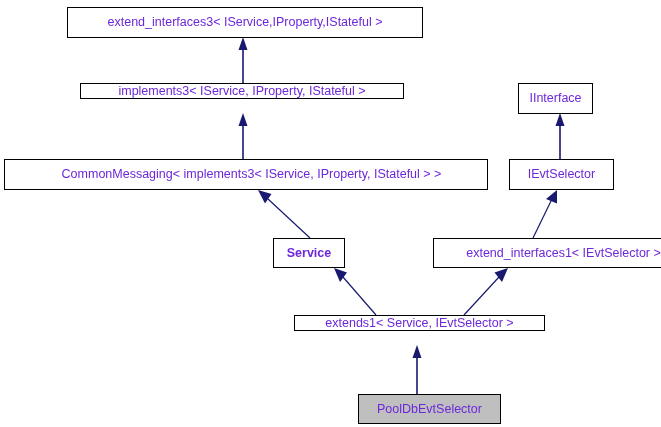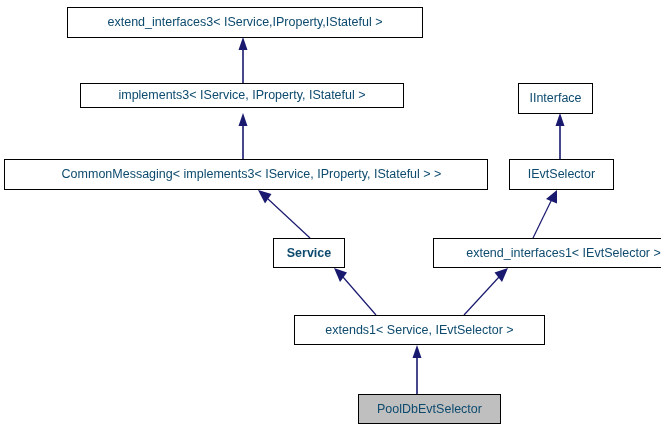--- a/index.html
+++ b/index.html
@@ -25,21 +25,21 @@
   }
   .node {
     position: absolute;
     box-sizing: border-box;
     border: 1px solid #000000;
     background: #ffffff;
     display: flex;
     align-items: center;
     justify-content: center;
     white-space: nowrap;
-    color: #0c4a6e;
+    color: #6d28d9;
     font-size: 12.5px;
     line-height: 1;
     letter-spacing: 0px;
     z-index: 2;
   }
   .node.highlight {
     background: #bfbfbf;
   }
   .node-label {
     display: block;
@@ -91,21 +91,21 @@
     <g>
       <line x1="417" y1="394" x2="417" y2="355" stroke="#191970" stroke-width="1.6"></line>
       <polygon points="417,345 412.5,358 421.5,358" fill="#191970"></polygon>
     </g>
   </svg>
 
   <div class="node" style="left: 67px; top: 7px; width: 356px; height: 31px;">
     <span class="node-label">extend_interfaces3&lt; IService,IProperty,IStateful &gt;</span>
   </div>
 
-  <div class="node" style="left: 80px; top: 83px; width: 324px; height: 25px; align-items: center;">
+  <div class="node" style="left: 80px; top: 83px; width: 324px; height: 16px; align-items: center;">
     <span class="node-label">implements3&lt; IService, IProperty, IStateful &gt;</span>
   </div>
 
   <div class="node" style="left: 518px; top: 83px; width: 75px; height: 31px;">
     <span class="node-label">IInterface</span>
   </div>
 
   <div class="node" style="left: 4px; top: 159px; width: 484px; height: 31px; padding-left: 11px;">
     <span class="node-label">CommonMessaging&lt; implements3&lt; IService, IProperty, IStateful &gt; &gt;</span>
   </div>
@@ -115,21 +115,21 @@
   </div>
 
   <div class="node" style="left: 273px; top: 238px; width: 72px; height: 30px; font-weight: bold;">
     <span class="node-label">Service</span>
   </div>
 
   <div class="node" style="left: 397px; top: 238px; width: 261px; height: 30px; margin-left: 36px;">
     <span class="node-label">extend_interfaces1&lt; IEvtSelector &gt;</span>
   </div>
 
-  <div class="node" style="left: 294px; top: 315px; width: 251px; height: 30px;">
+  <div class="node" style="left: 294px; top: 315px; width: 251px; height: 16px;">
     <span class="node-label">extends1&lt; Service, IEvtSelector &gt;</span>
   </div>
 
   <div class="node highlight" style="left: 358px; top: 394px; width: 143px; height: 30px;">
     <span class="node-label">PoolDbEvtSelector</span>
   </div>
 
 </div>
 
 </body></html>

